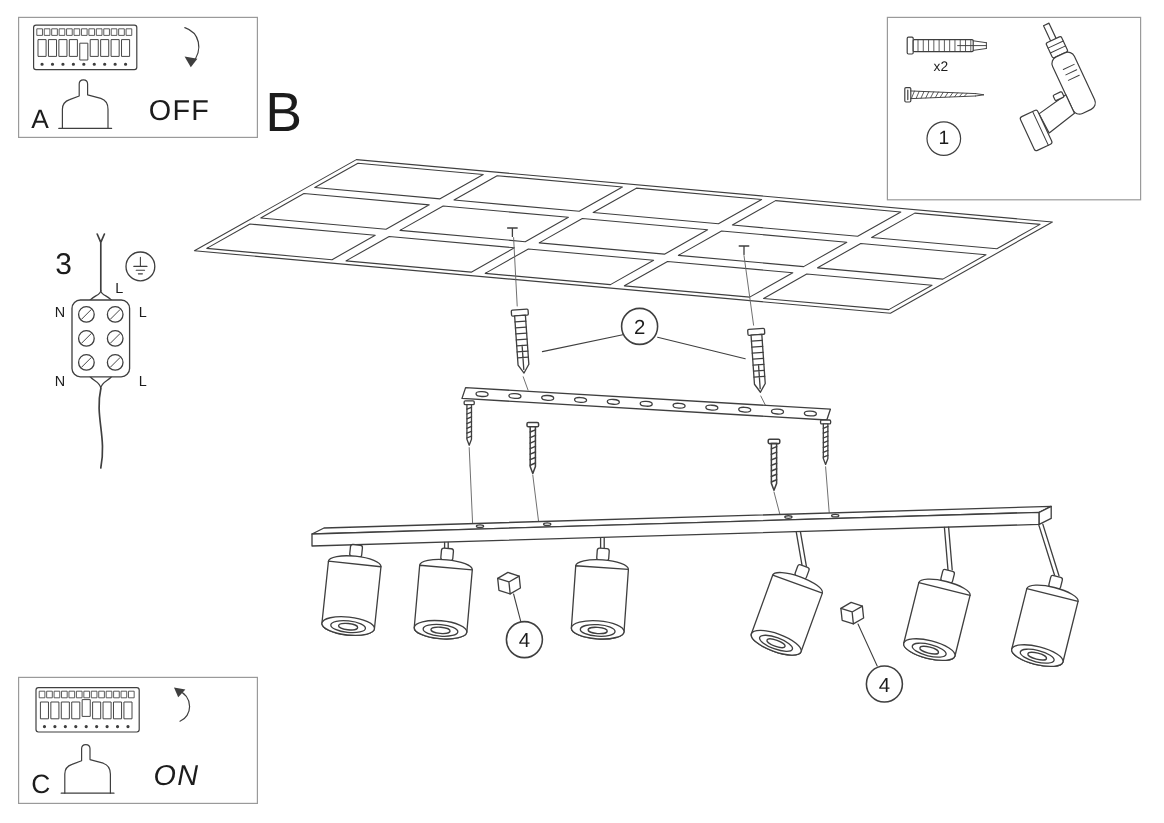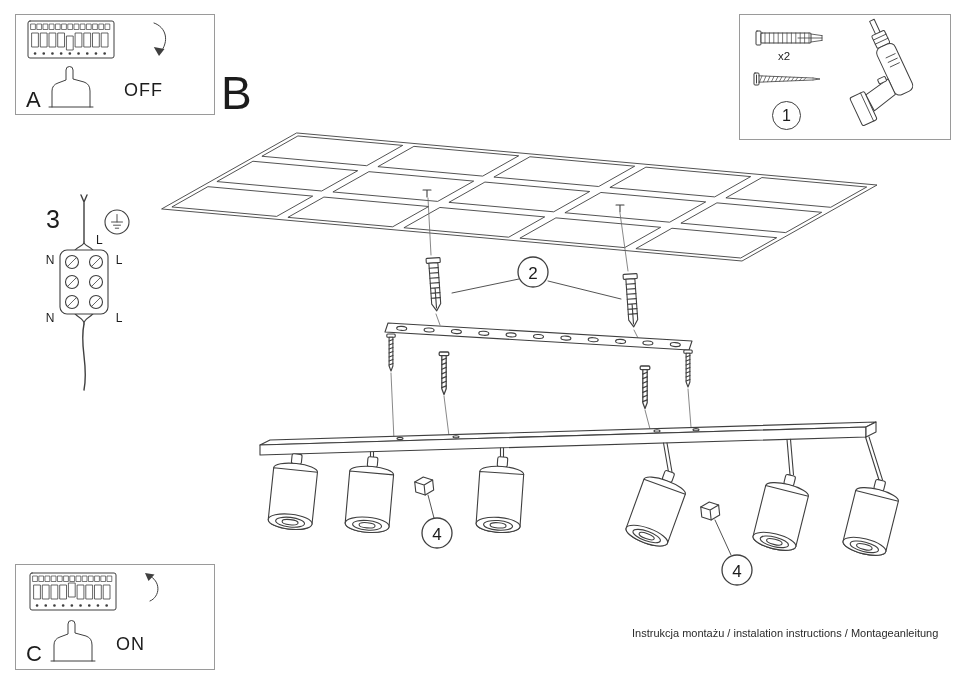--- a/index.html
+++ b/index.html
@@ -1,21 +1,21 @@
 <!DOCTYPE html>
 <html><head>
 <meta charset="utf-8">
 <style>
   html,body{margin:0;padding:0;background:#fff;}
   .sheet{position:relative;width:970px;height:686px;background:#fff;overflow:hidden;
          font-family:"Liberation Sans", sans-serif;color:#1c1c1c;}
   .box{position:absolute;border:1px solid #9a9a9a;background:#fff;box-sizing:border-box;}
   .box svg{position:absolute;left:0;top:0;}
   .corner-label{position:absolute;font-size:22px;line-height:1;}
-  .state-label{position:absolute;font-size:18px;letter-spacing:1px;line-height:1;}
+  .state-label{position:absolute;font-size:24px;letter-spacing:1px;line-height:1;}
   .section-letter{position:absolute;font-size:46px;line-height:1;}
   .qty{position:absolute;font-size:11.5px;line-height:1;}
   .badge{position:absolute;width:27px;height:27px;border:1.4px solid #3f3f3f;border-radius:50%;
          display:flex;align-items:center;justify-content:center;font-size:16px;background:#fff;}
   .footer{position:absolute;left:632px;top:626px;font-size:11px;line-height:15px;color:#2a2a2a;}
   .scene{position:absolute;left:0;top:0;}
 </style>
 </head>
 <body>
 
@@ -172,21 +172,21 @@
           <polygon points="11,33 5.8,24 16.5,26" fill="#3f3f3f" stroke="none"></polygon>
         </g>
       </g>
     </svg>
     <div class="corner-label" style="left:10px;top:74px;">A</div>
     <div class="state-label" style="left:108px;top:66px;">OFF</div>
   </div>
 
   <div class="section-letter" style="left:221px;top:70px;">B</div>
 
-  <div class="box" style="left:739px;top:14px;width:212px;height:126px;">
+  <div class="box" style="left:739px;top:14px;width:212px;height:153px;">
     <svg width="210" height="124" viewBox="0 0 210 124">
       <g stroke="#3f3f3f" stroke-width="1" fill="none" stroke-linecap="round" stroke-linejoin="round">
         <g transform="translate(16,16)">
           <rect x="0" y="0" width="5" height="14" rx="1" fill="#fff"></rect>
           <rect x="5" y="2" width="50" height="10" rx="1" fill="#fff"></rect>
           <path d="M9 2 V12 M13.4 2 V12 M17.8 2 V12 M22.2 2 V12 M26.6 2 V12 M31 2 V12 M35.4 2 V12 M39.8 2 V12 M44.2 2 V12 M48.6 2 V12 M53 2 V12" stroke-width="0.7"></path>
           <path d="M55 3 L66 4.6 M55 11 L66 9.4 M66 4.6 V9.4 M42 7 H66" stroke-width="0.8"></path>
         </g>
         <g transform="translate(14,58)">
           <rect x="0" y="0" width="5" height="12" rx="1" fill="#fff"></rect>
@@ -257,20 +257,19 @@
           <path d="M4 42 L4 26 Q4 20 10 18 L18 15 L18 5 Q18 1.5 21.5 1.5 Q25 1.5 25 5 L25 14 L36 17 Q42 19 42 26 L42 42" fill="#fff"></path>
           <path d="M1 42 H45"></path>
         </g>
         <g transform="translate(122,6)">
           <path d="M12 30 C22 26 24 10 10 4"></path>
           <polygon points="7,2 16.5,3.5 10.5,10" fill="#3f3f3f" stroke="none"></polygon>
         </g>
       </g>
     </svg>
     <div class="corner-label" style="left:10px;top:78px;">C</div>
-    <div class="state-label" style="left:100px;top:70px;">ON</div>
+    <div class="state-label" style="left:112px;top:70px;font-style:italic;">ON</div>
   </div>
 
   <div class="footer">
-    <div>Instrukcja montażu / instalation instructions / Montageanleitung</div>
   </div>
 
 </div>
 
 </body></html>

